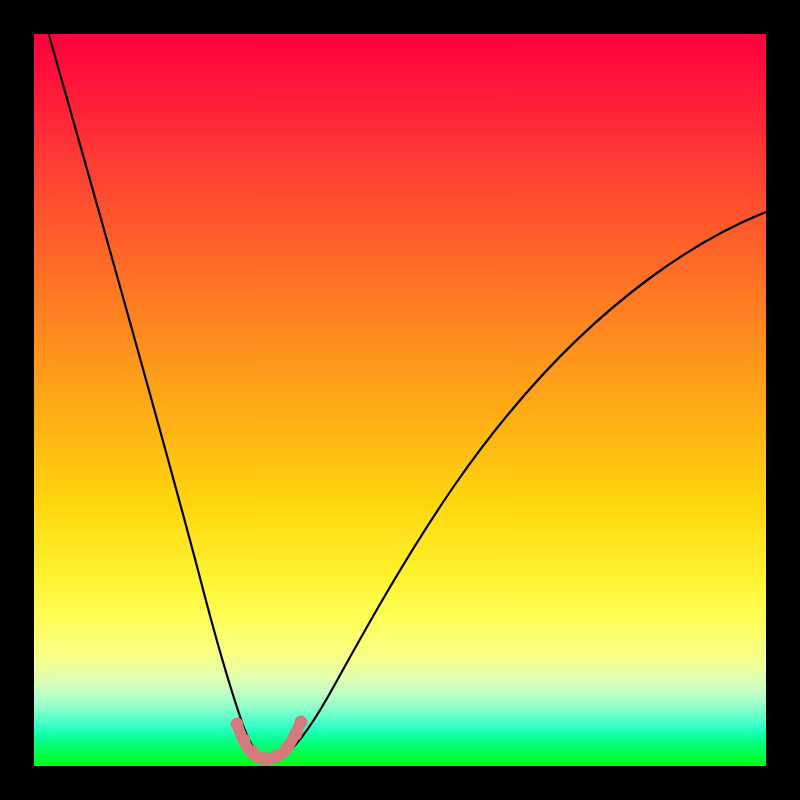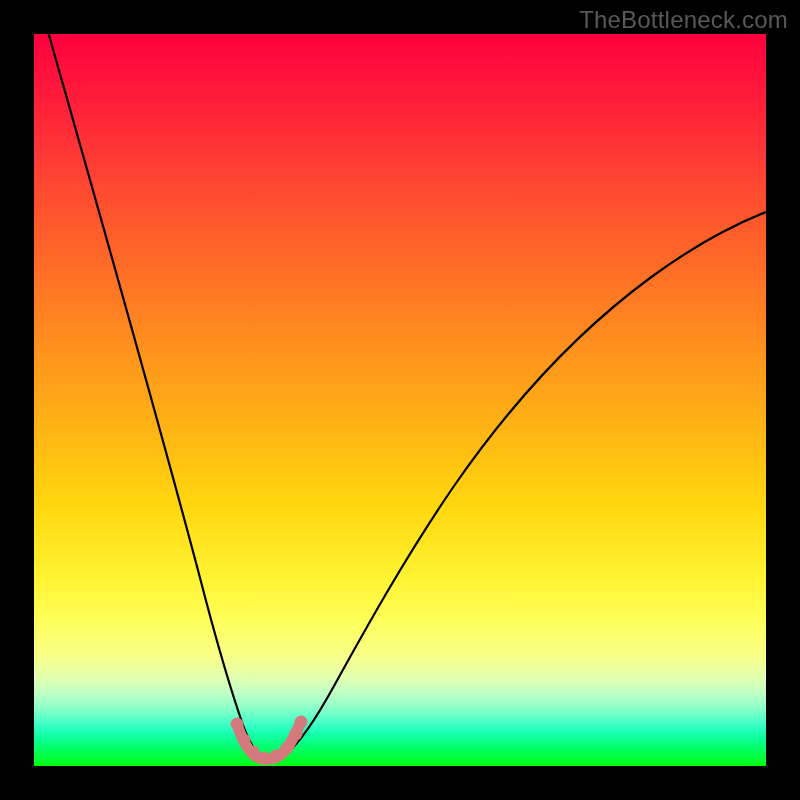--- a/index.html
+++ b/index.html
@@ -58,14 +58,13 @@
       <circle cx="210" cy="706" r="6.5"></circle>
       <circle cx="219" cy="718" r="6.5"></circle>
       <circle cx="230" cy="724" r="6.5"></circle>
       <circle cx="242" cy="722" r="6.5"></circle>
       <circle cx="253" cy="714" r="6.5"></circle>
       <circle cx="262" cy="700" r="6.5"></circle>
       <circle cx="267" cy="688" r="6.5"></circle>
     </g>
   </svg>
 
-  <div class="attribution">TheBottleneck.com</div>
 </div>
 
 </body></html>

